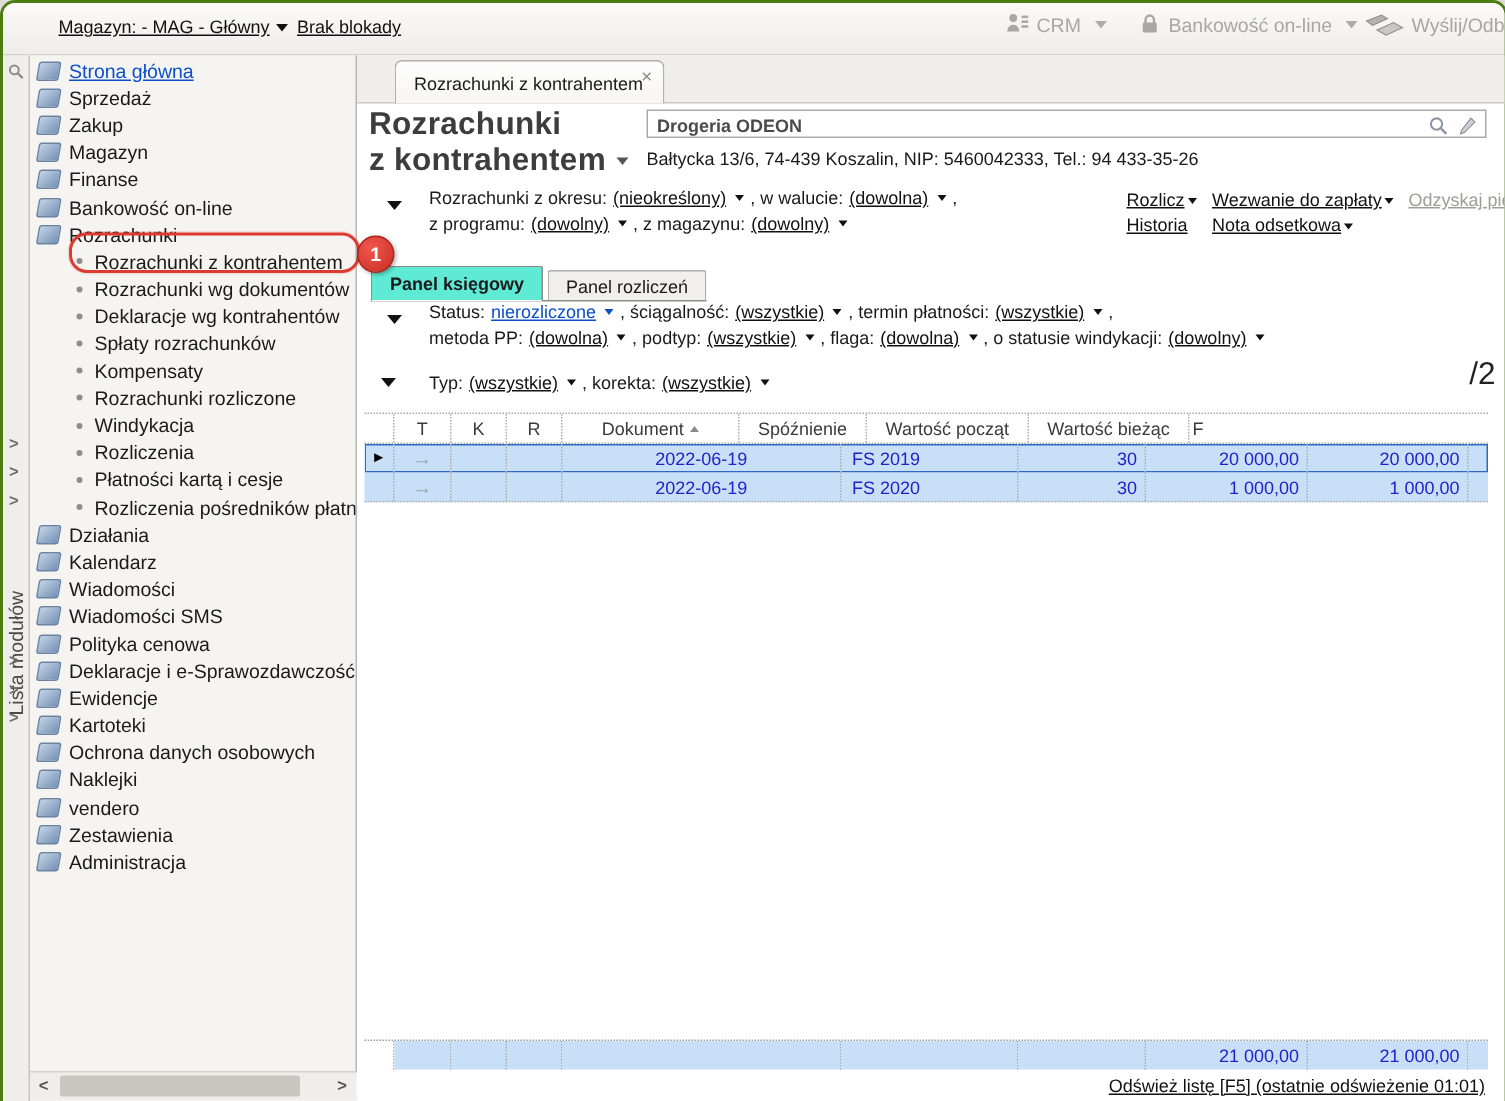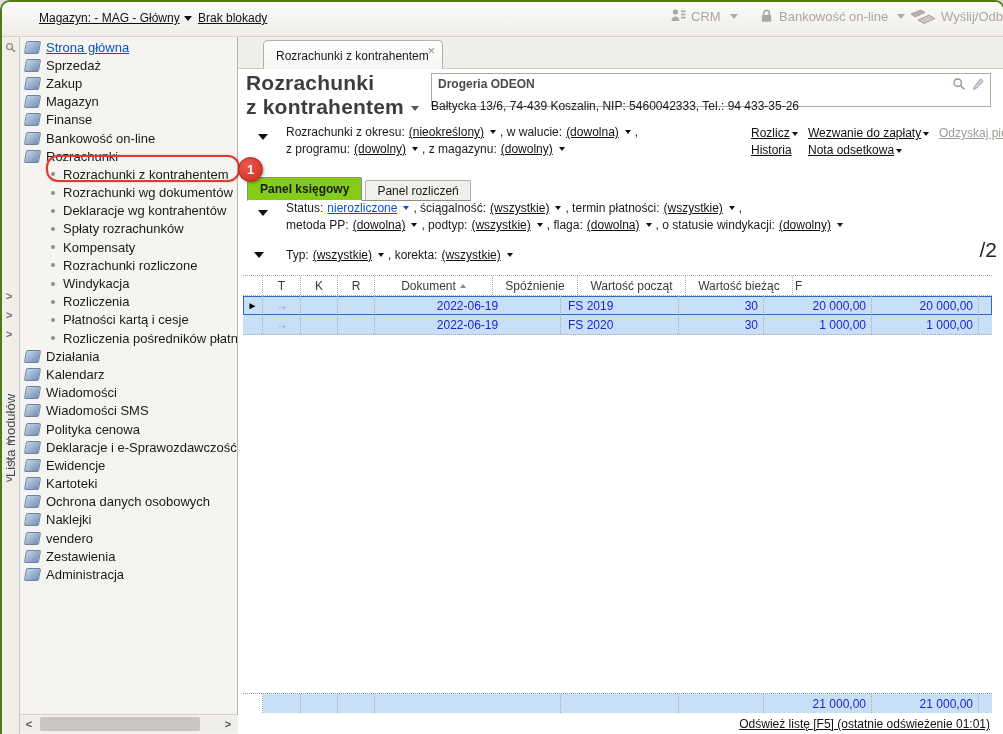--- a/index.html
+++ b/index.html
@@ -42,32 +42,32 @@
   .sbtn{width:18px;height:18px;display:flex;align-items:center;justify-content:center;color:#555;font-size:11px;font-weight:bold;cursor:pointer}
   .sthumb{height:14px;width:160px;margin-left:2px;background:#c9c6c1;border-radius:2px;cursor:pointer}
   
   .main{position:absolute;left:236px;top:35px;width:765px;height:697px;background:#fff}
   .tabstrip{position:absolute;left:0;top:0;right:0;height:31px;background:#f0eeeb;border-bottom:1px solid #cfccc6}
   .doctab{position:absolute;left:25px;top:3px;width:178px;height:28px;background:linear-gradient(#fefefe,#f6f5f3);
           border:1px solid #b3b0aa;border-bottom:none;border-radius:5px 5px 0 0;z-index:2;cursor:pointer}
   .doctab .lbl{position:absolute;left:12px;top:8px;font-size:12px;color:#1a1a1a;white-space:nowrap}
   .doctab .x{position:absolute;right:7px;top:2px;color:#8c8c8c;font-size:13px;cursor:pointer}
   .ptitle{position:absolute;left:8px;font-size:21px;font-weight:bold;color:#3d3d3d;letter-spacing:.2px}
-  .cinput{position:absolute;left:193px;top:36px;width:560px;height:34px;background:#fff;border:1px solid #aeaba6;box-sizing:border-box;cursor:text}
+  .cinput{position:absolute;left:193px;top:36px;width:560px;height:19px;background:#fff;border:1px solid #aeaba6;box-sizing:border-box;cursor:text}
   .cinput .nm{position:absolute;left:6px;top:3px;font-weight:bold;color:#4a4a4a}
   .cinput svg{position:absolute;top:3px;cursor:pointer}
   .cdetails{position:absolute;left:193px;top:62px;font-size:12px;color:#1a1a1a;white-space:nowrap}
   .tri{position:absolute;width:0;height:0;border-left:5px solid transparent;border-right:5px solid transparent;border-top:6px solid #111;cursor:pointer}
   .fline{position:absolute;left:48px;display:flex;align-items:center;gap:4px;white-space:nowrap;font-size:12px}
   .fval{text-decoration:underline;color:#111;cursor:pointer}
   .fval.blue{color:#0b50c8}
   .alink{position:absolute;font-size:12px;text-decoration:underline;color:#111;white-space:nowrap;cursor:pointer}
   .alink.dis{color:#9f9d99}
   .ptabs{position:absolute;left:9px;top:140px;display:flex;align-items:flex-end;border-bottom:1px solid #8f8c87;height:23px}
-  .pt1{height:22px;margin-bottom:-1px;padding:0 12px;background:#84cc16;border:1px solid #8f8c87;border-bottom:1px solid #fff;
+  .pt1{height:22px;margin-bottom:-1px;padding:0 12px;background:#5eead4;border:1px solid #8f8c87;border-bottom:1px solid #fff;
        border-radius:2px 2px 0 0;font-weight:bold;display:flex;align-items:center;z-index:2;cursor:pointer}
   .pt2{height:19px;padding:0 11px;background:#f1efec;border:1px solid #b3b0aa;border-bottom:none;
        border-radius:2px 2px 0 0;display:flex;align-items:center;margin-left:3px;cursor:pointer}
   .counter{position:absolute;right:6px;top:201px;font-size:21px;color:#222}
   
   .grid{position:absolute;left:5px;top:238px;width:749px;height:438px;display:flex;flex-direction:column;background:#fff}
   .trow,.thead,.tsum{display:flex;height:19px;flex:0 0 19px}
   .thead{background:#fff;border-top:1px dotted #a9a9a9;border-bottom:1px dotted #a9a9a9;color:#3a3a3a}
   .c{height:100%;border-right:1px dotted #ababab;display:flex;align-items:center;justify-content:center;
      font-size:12px;overflow:hidden;box-sizing:border-box;white-space:nowrap}

